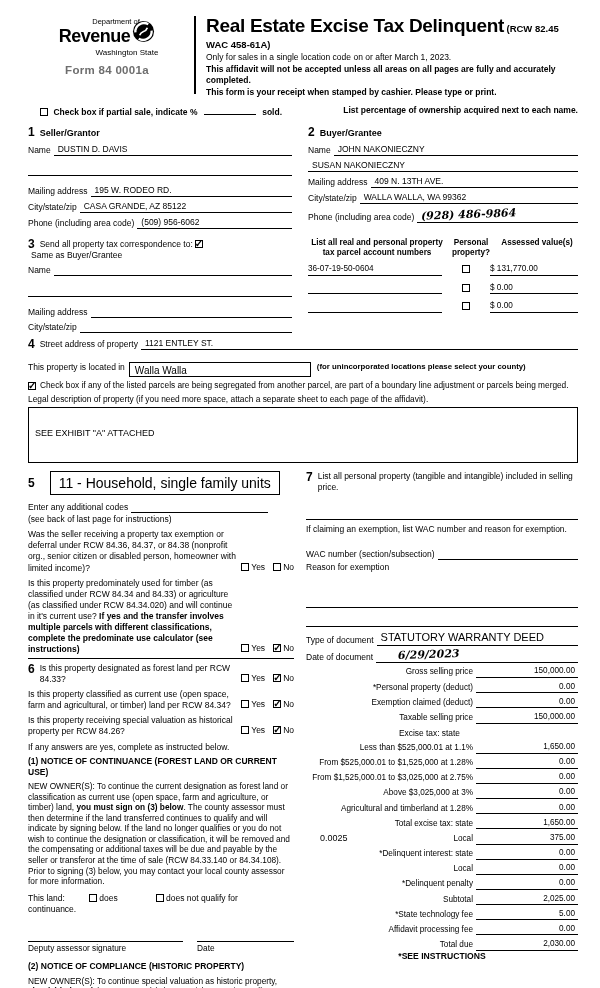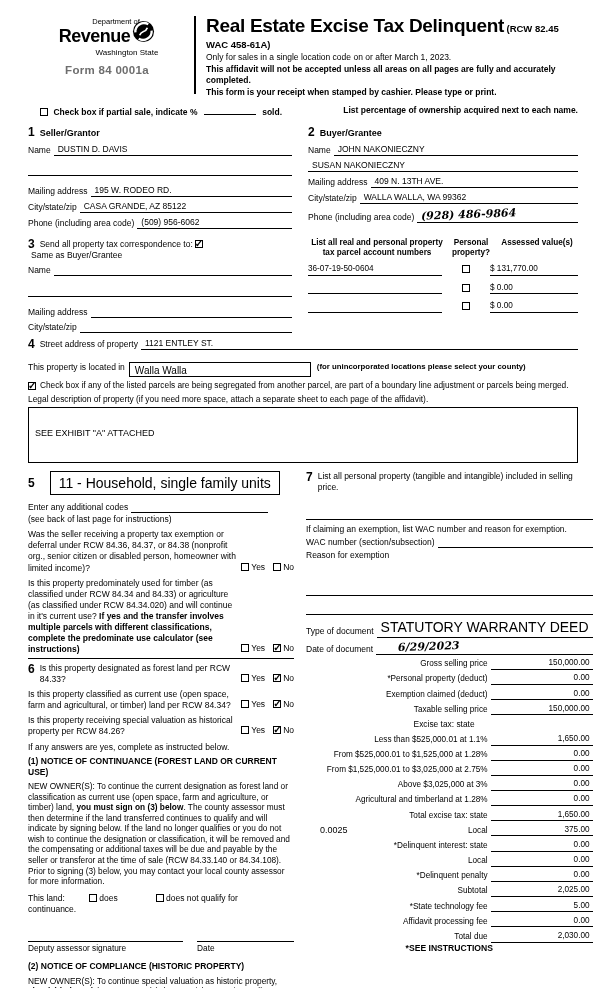--- a/index.html
+++ b/index.html
@@ -303,30 +303,30 @@
 
     </div>
 
     <div>
       <div class="q" style="margin-top:2px">
         <span class="secnum">7</span>
         <span class="qt">List all personal property (tangible and intangible) included in selling price.</span>
       </div>
       <div class="uline" style="margin-top:16px"></div>
       <div style="margin-top:4px">If claiming an exemption, list WAC number and reason for exemption.</div>
-      <div class="fl" style="margin-top:2px">
+      <div class="fl" style="margin-top:14px">
           <span class="lbl">WAC number (section/subsection)</span>
           <span class="fill"></span>
         </div>
       <div style="margin-top:2px">Reason for exemption</div>
       <div class="uline" style="margin-top:24px"></div>
       <div class="uline" style="margin-top:8px"></div>
       <div class="fl" style="margin-top:3px">
           <span class="lbl">Type of document</span>
-          <span class="fill" style="font-size:14px">STATUTORY WARRANTY DEED</span>
+          <span class="fill" style="font-size:11px">STATUTORY WARRANTY DEED</span>
         </div>
       <div class="fl" style="margin-top:2px">
           <span class="lbl">Date of document</span>
           <span class="fill"><span class="hand" style="margin-left:18px">6/29/2023</span></span>
         </div>
 
       <div class="trow">
           <span class="tlabel">Gross selling price</span>
           <span class="tlead"></span>
           <span class="tval">150,000.00</span>

